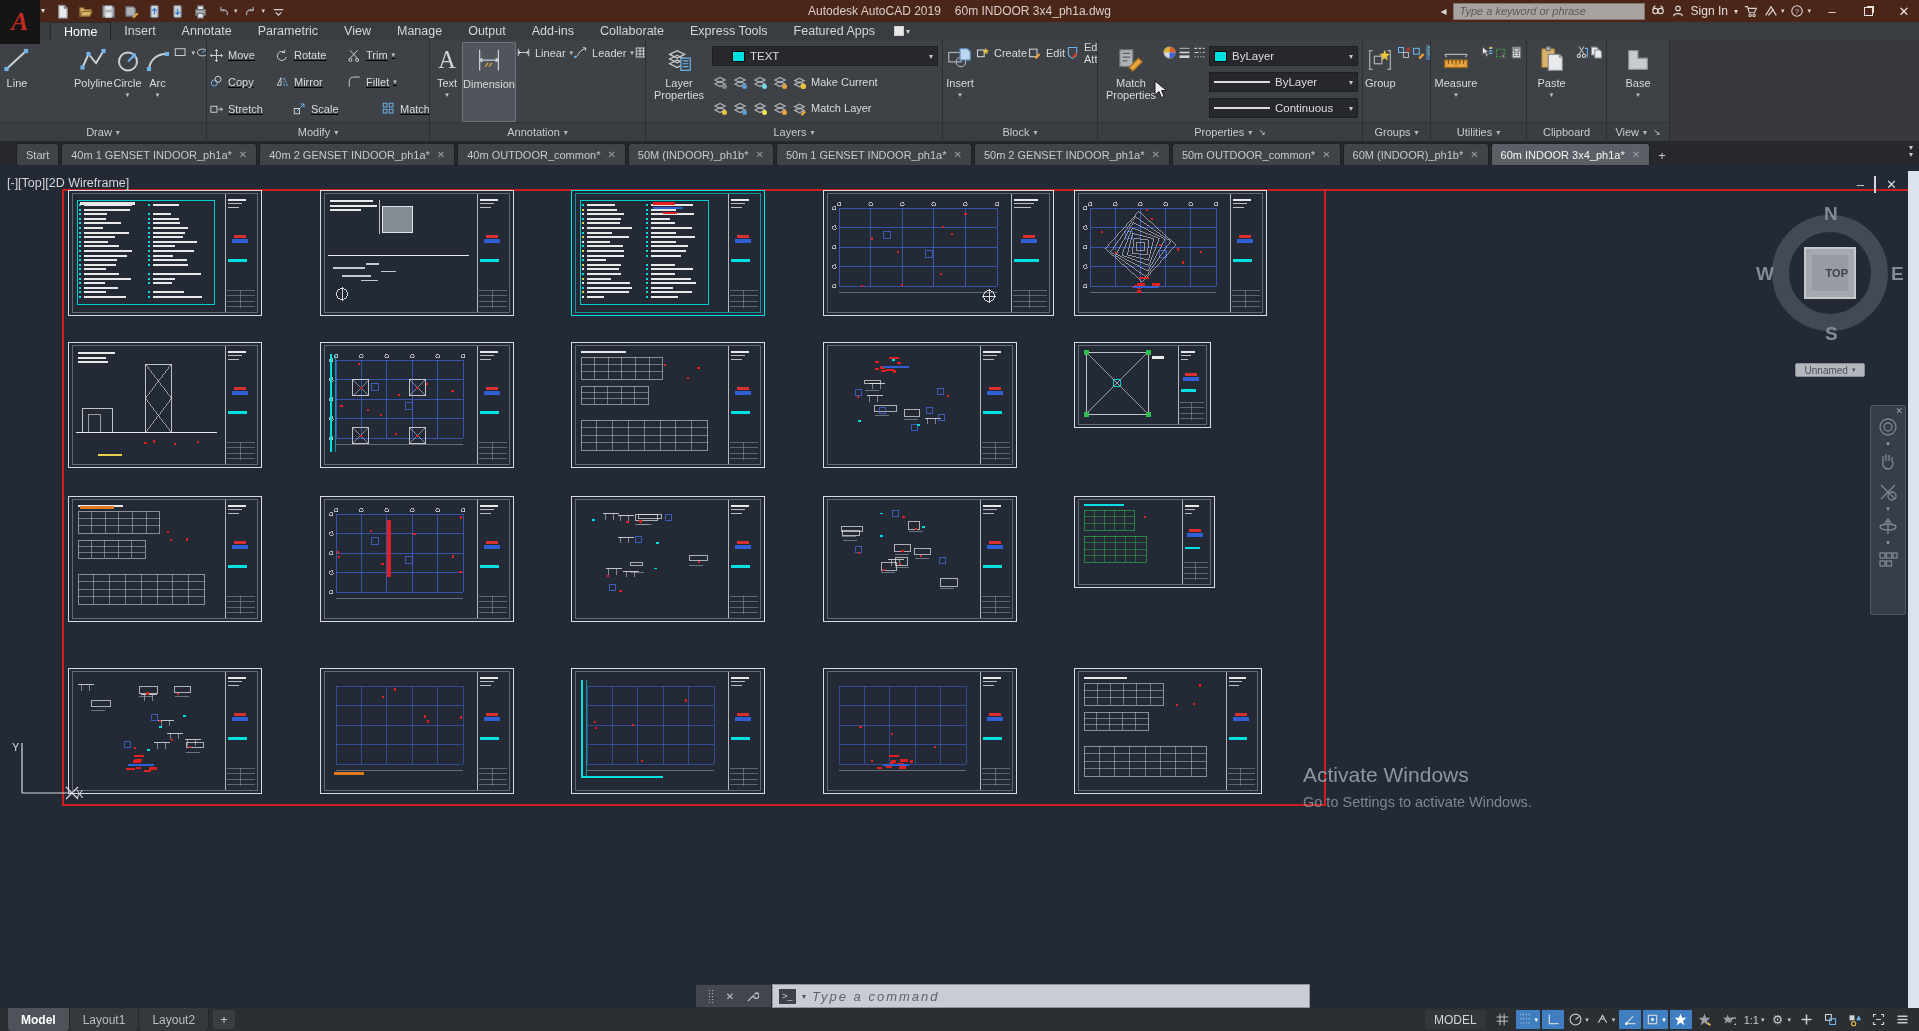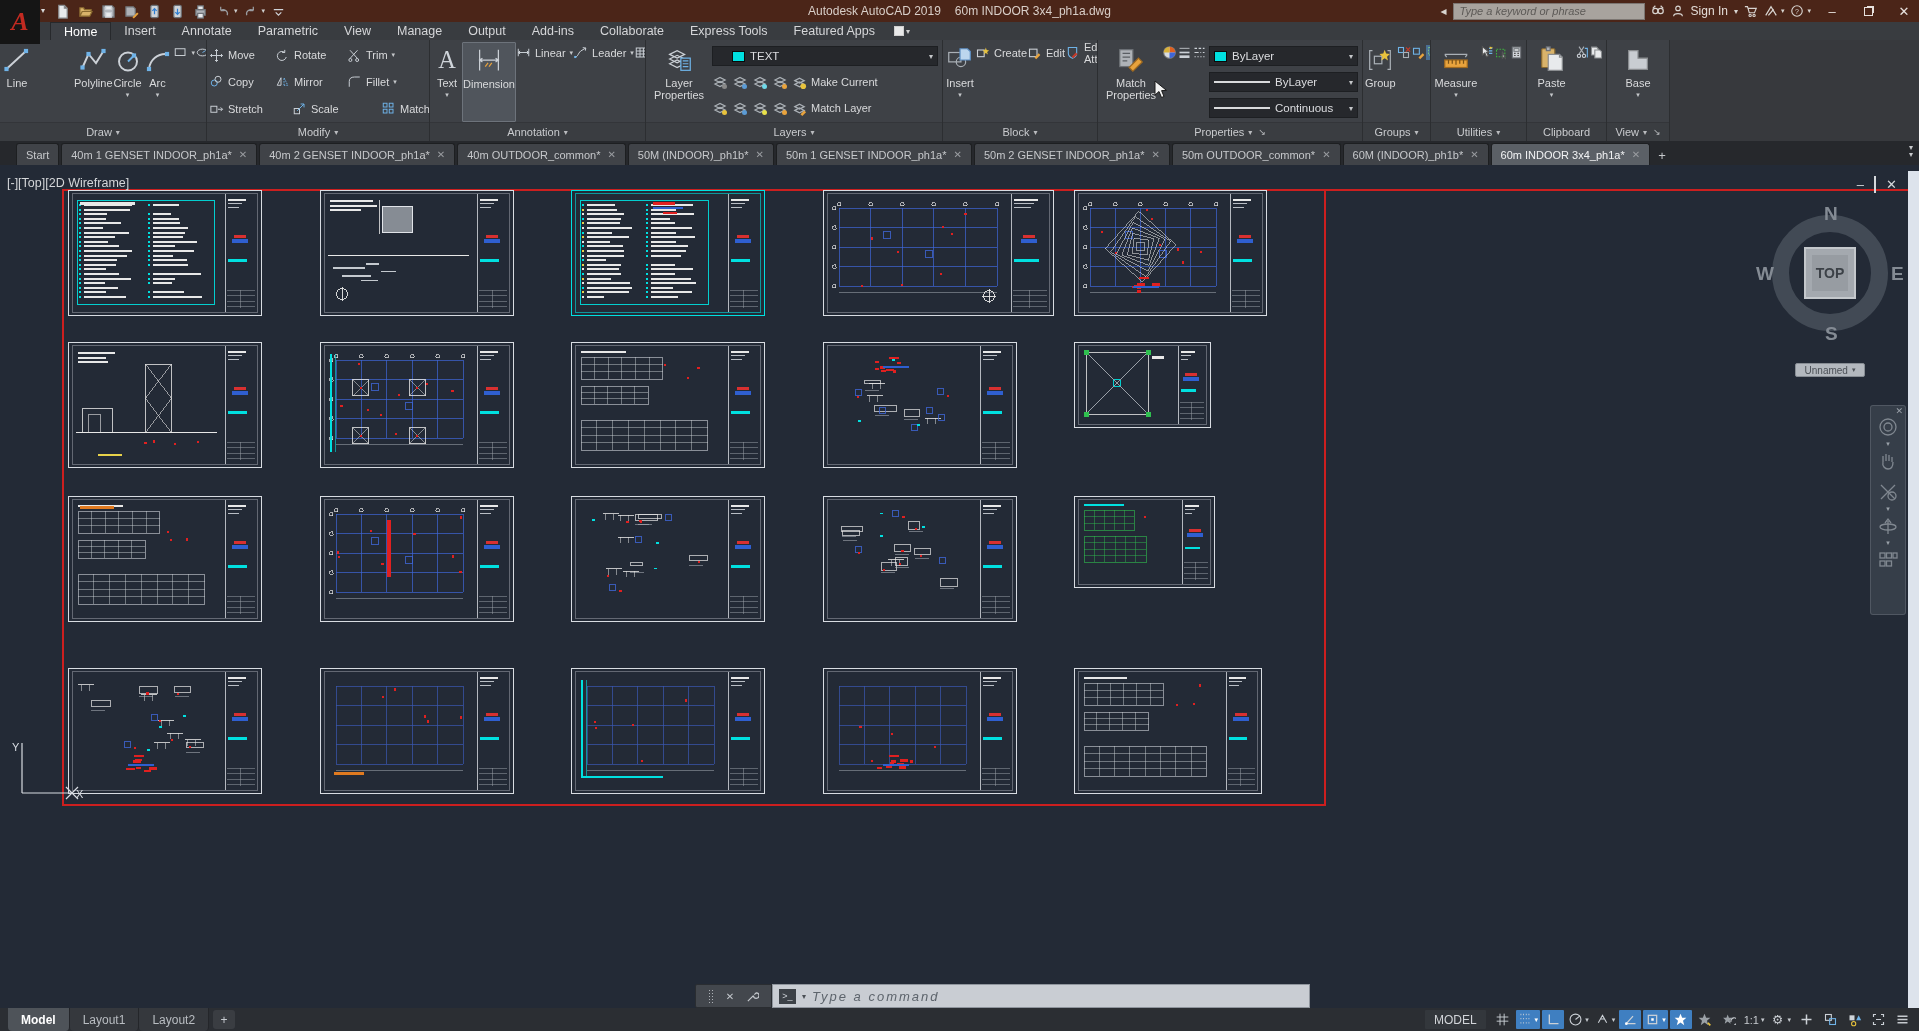--- a/index.html
+++ b/index.html
@@ -83,21 +83,21 @@
   #dw-controls { position:absolute; right:22px; top:12px; display:flex; gap:10px; color:#d5d8dc;
     font-size:13px; align-items:center; }
   #dw-controls .restore-glyph { width:9px; height:9px; border:1px solid #d5d8dc; box-shadow:2px -2px 0 -1px #d5d8dc; }
   #viewcube { position:absolute; left:1758px; top:40px; width:144px; height:150px; }
   #vc-ring { position:absolute; left:14px; top:10px; width:116px; height:116px; border-radius:50%;
     border:17px solid rgba(72,80,90,.85); }
   .vc-letter { position:absolute; color:#848b94; font-weight:bold; font-size:19px; }
   #vc-face { position:absolute; left:46px; top:42px; width:52px; height:52px; background:#a4a9af;
     border:2px solid #c4c8cc; display:flex; align-items:center; justify-content:center; }
   #vc-face-inner { width:36px; height:36px; background:#979ca2; display:flex; align-items:center;
-    justify-content:center; color:#3c4147; font-weight:bold; font-size:14px; }
+    justify-content:flex-end; color:#3c4147; font-weight:bold; font-size:11px; }
   #vc-viewname { position:absolute; left:1795px; top:198px; width:70px; height:14px; background:#b3b8be;
     border:1px solid #878d94; border-radius:2px; color:#4b5056; font-size:10px; display:flex;
     align-items:center; justify-content:center; gap:4px; }
   #navbar { position:absolute; left:1870px; top:240px; width:36px; height:210px;
     background:rgba(74,81,91,.5); border:1px solid rgba(120,128,138,.4); border-radius:3px;
     display:flex; flex-direction:column; align-items:center; padding-top:10px; gap:9px; }
   #navbar svg { width:22px; height:22px; opacity:.75; }
   #navbar .ncaret { color:#9aa1a9; font-size:7px; margin:-7px 0; }
   #navbar .nclose { position:absolute; right:2px; top:0px; color:#9aa1a9; font-size:9px; }
   #v-scrollbar { position:absolute; left:1908px; top:6px; width:11px; height:837px; background:#dde3ec; }
@@ -341,21 +341,21 @@
             </div>
           </div>
         </div>
         <div class="plabel">
           <span>Draw</span>
           <span class="pcaret">▾</span>
         </div>
       </div>
       <div class="panel" style="width: 223px;">
         <div class="pbody">
-          <div style="display: flex; flex-direction: column; justify-content: space-around; flex: 1 1 0%;">
+          <div style="display: flex; flex-direction: column; justify-content: space-around; flex: 1 1 0%; text-decoration: underline;">
             <div style="display: flex; gap: 2px;">
               <div class="srow" style="width: 64px;">
                 <span style="display: inline-flex;">
                   <svg viewBox="0 0 20 20" fill="none" stroke="#ccd1d7" stroke-width="1.3">
                     <path d="M10,2 V18 M2,10 H18 M8,4 L10,2 L12,4 M8,16 L10,18 L12,16 M4,8 L2,10 L4,12 M16,8 L18,10 L16,12"></path>
                   </svg>
                 </span>
                 <span>Move</span>
               </div>
               <div class="srow" style="width: 70px;">
@@ -2010,20 +2010,24 @@
         </svg>
   </div>
   <div id="v-scrollbar"></div>
   <svg id="ucs" width="90" height="70" viewBox="0 0 90 70">
     <line x1="14" y1="8" x2="14" y2="58" stroke="#d8dce2" stroke-width="1.2"></line>
     <line x1="14" y1="58" x2="64" y2="58" stroke="#d8dce2" stroke-width="1.2"></line>
     <text x="4" y="16" fill="#d8dce2" font-size="11">Y</text>
     <text x="68" y="63" fill="#d8dce2" font-size="11">X</text>
     <path d="M58,52 L70,64 M70,52 L58,64" stroke="#d8dce2" stroke-width="1.2"></path>
   </svg>
+  <div id="watermark">
+    <div class="wm1">Activate Windows</div>
+    <div class="wm2">Go to Settings to activate Windows.</div>
+  </div>
   <div id="cmdbar">
     <div id="cmd-grip">
       <span class="dots"></span>
       <span style="font-size:10px">✕</span>
       <svg width="13" height="13" viewBox="0 0 14 14" fill="none" stroke="#c3c7cc" stroke-width="1.3">
         <path d="M2,12 L8,6 M8,6 A3,3 0 1 0 11,3 L9,5"></path>
           </svg>
     </div>
     <div id="cmd-field">
       <span id="cmd-icon">&gt;_</span>

